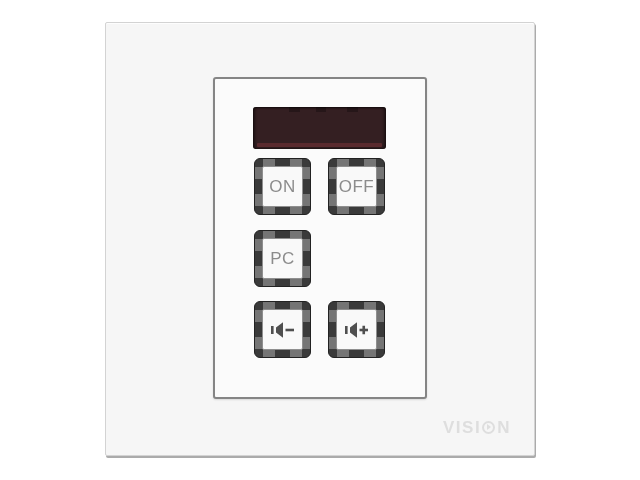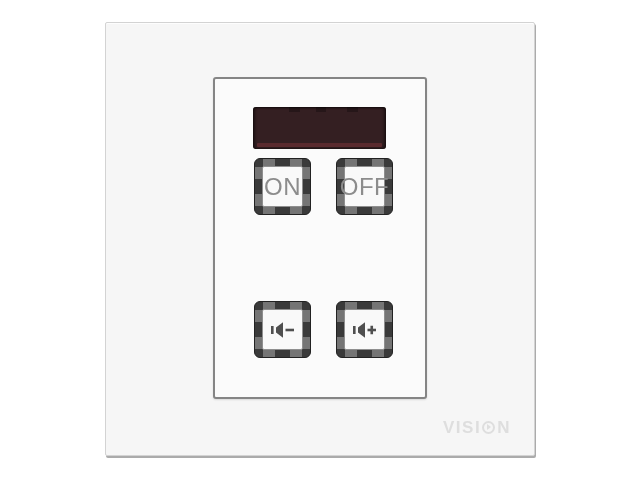--- a/index.html
+++ b/index.html
@@ -105,26 +105,26 @@
     width: 41px;
     height: 41px;
     background: #f9f9f9;
     border: 1px solid #8f8f8f;
     border-radius: 2px;
     box-sizing: border-box;
     display: flex;
     align-items: center;
     justify-content: center;
     color: #8c8c8c;
-    font-size: 24px;
+    font-size: 17px;
     letter-spacing: 0.5px;
     line-height: 1;
   }
   .col-left  { left: 39px;  }
-  .col-right { left: 121px; }
+  .col-right { left: 113px; }
   .row-1 { top: 79px;  }
   .row-2 { top: 151px; }
   .row-3 { top: 222px; }
 
   .cap svg { display: block; }
 
   
   .brand {
     position: absolute;
     left: 337px;
@@ -170,20 +170,23 @@
     </div>
 
     <button class="btn col-left row-1">
       <span class="cap">ON</span>
     </button>
 
     <button class="btn col-right row-1">
       <span class="cap">OFF</span>
     </button>
 
+    <button class="btn col-left row-2">
+      <span class="cap">PC</span>
+    </button>
 
 
     <button class="btn col-left row-3">
       <span class="cap">
         <svg width="25" height="22" viewBox="0 0 25 22" xmlns="http://www.w3.org/2000/svg">
           <rect x="1" y="7" width="2.6" height="8" fill="#4f4f4f"></rect>
           <polygon points="6,8.6 13,3.2 13,18.8 6,13.4" fill="#4f4f4f"></polygon>
           <rect x="15.5" y="9.7" width="8.5" height="2.6" fill="#4f4f4f"></rect>
         </svg>
       </span>

